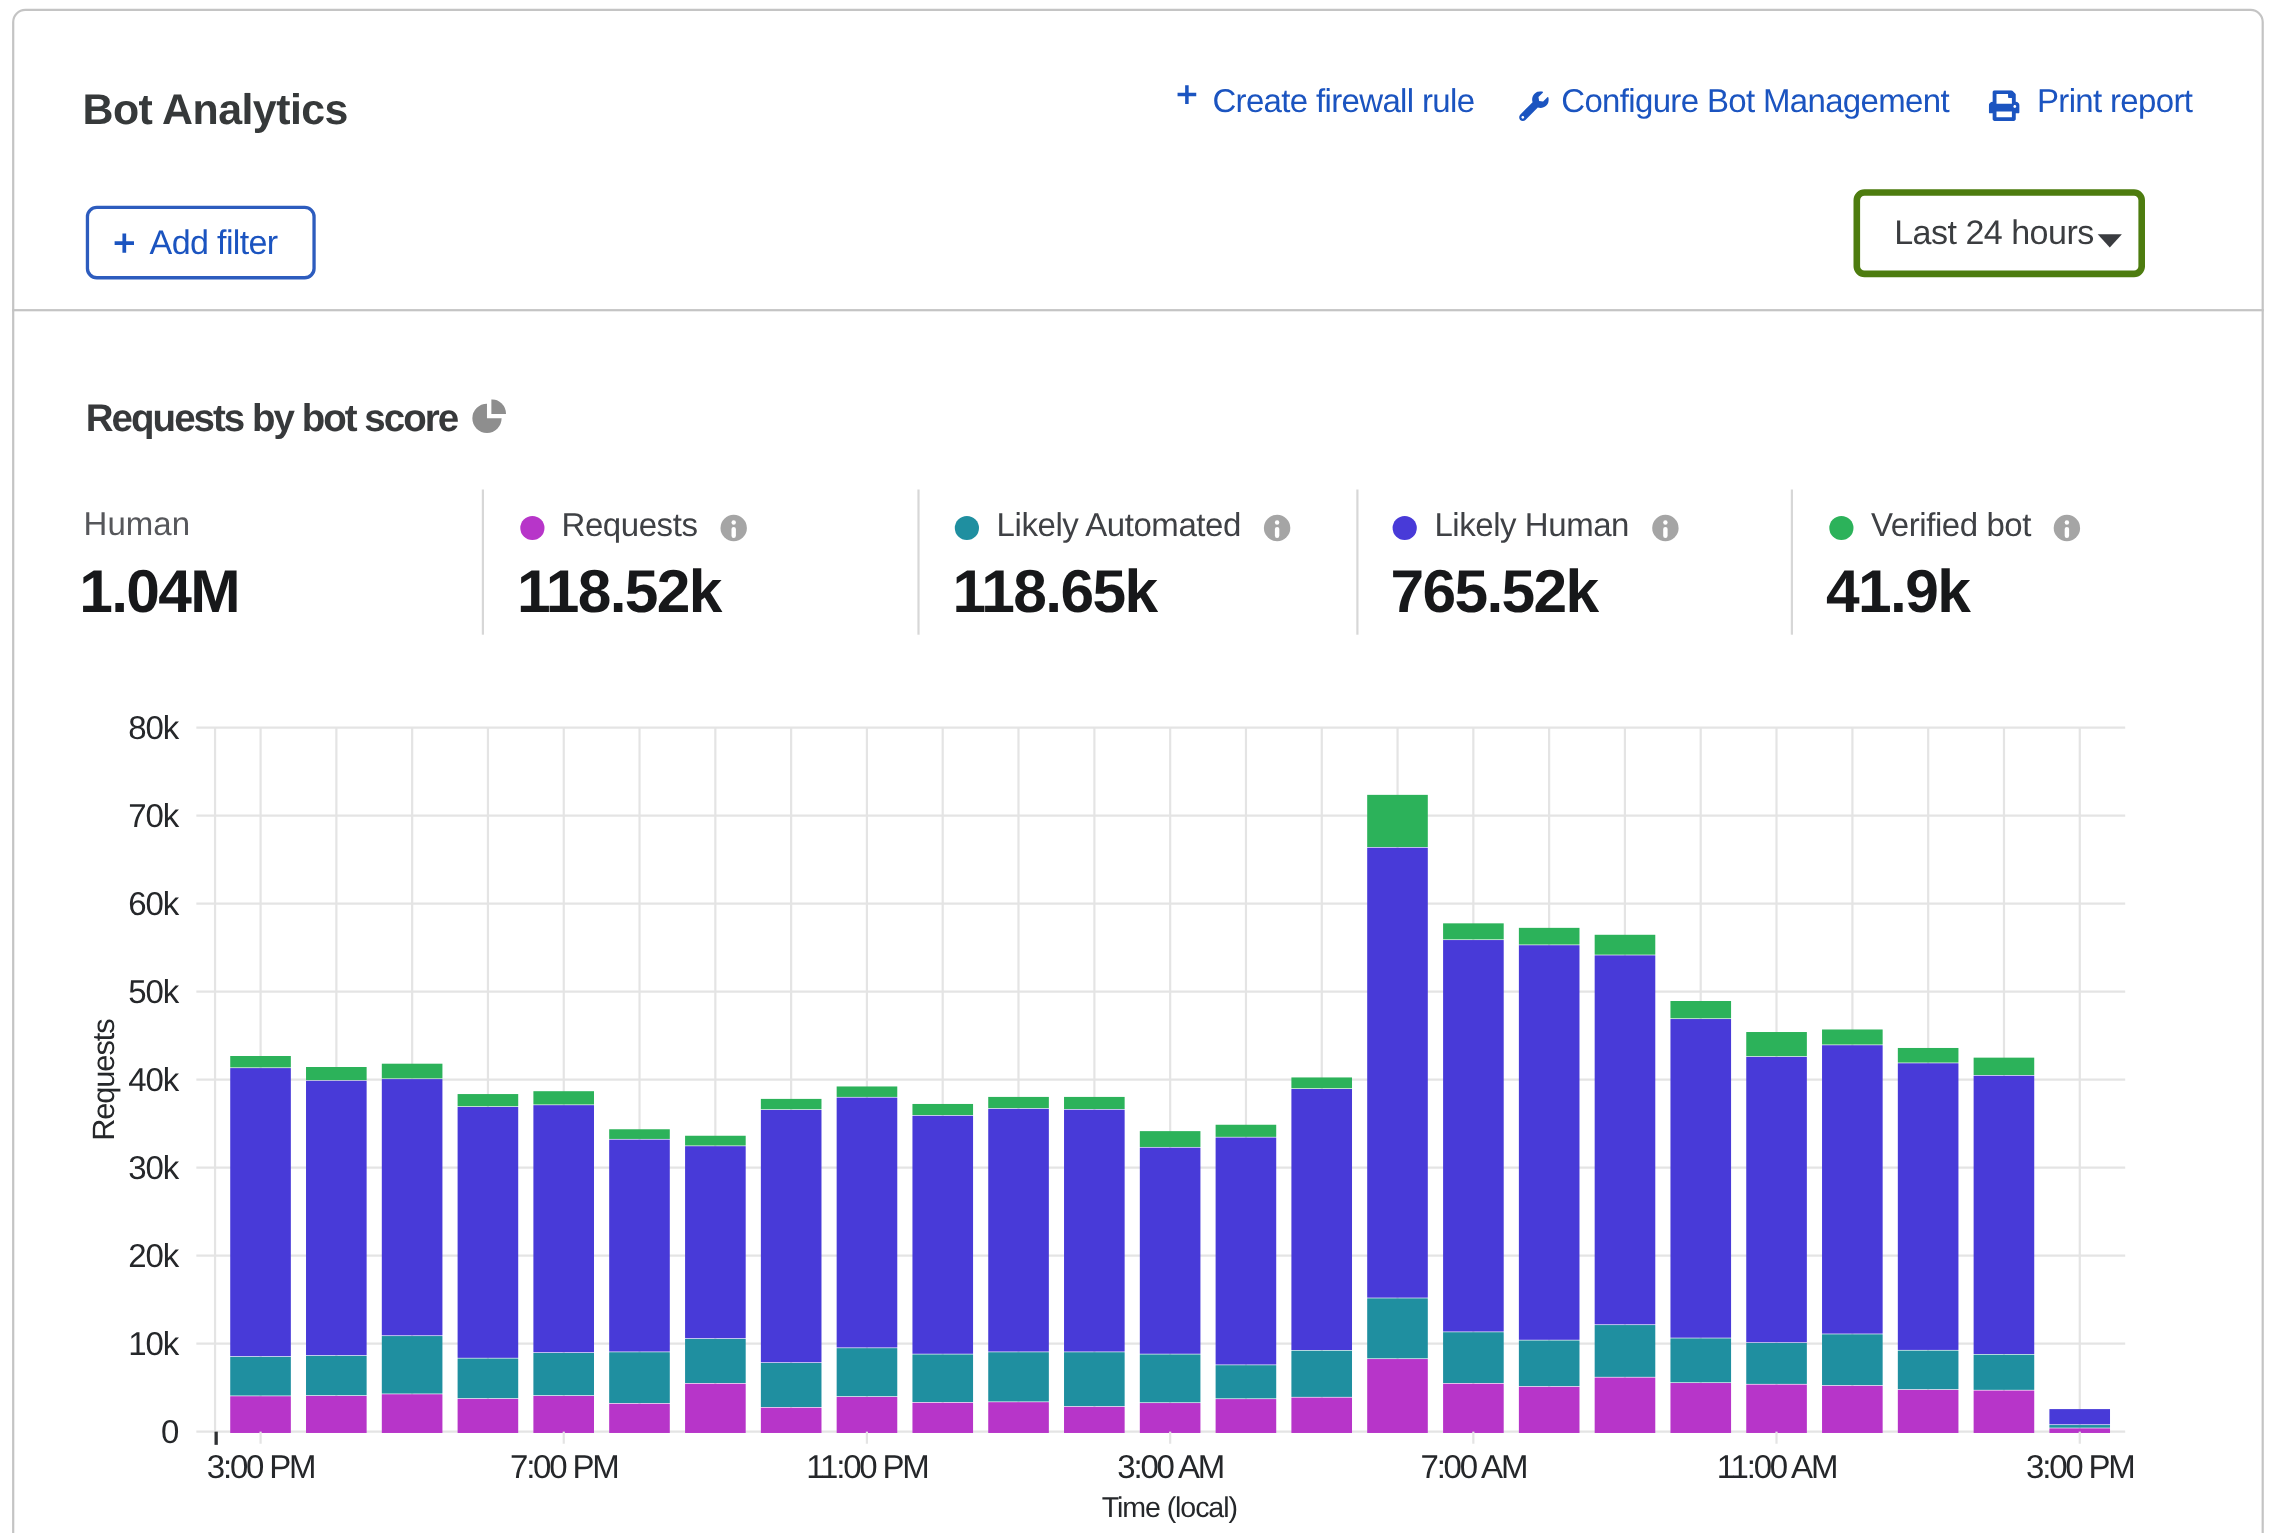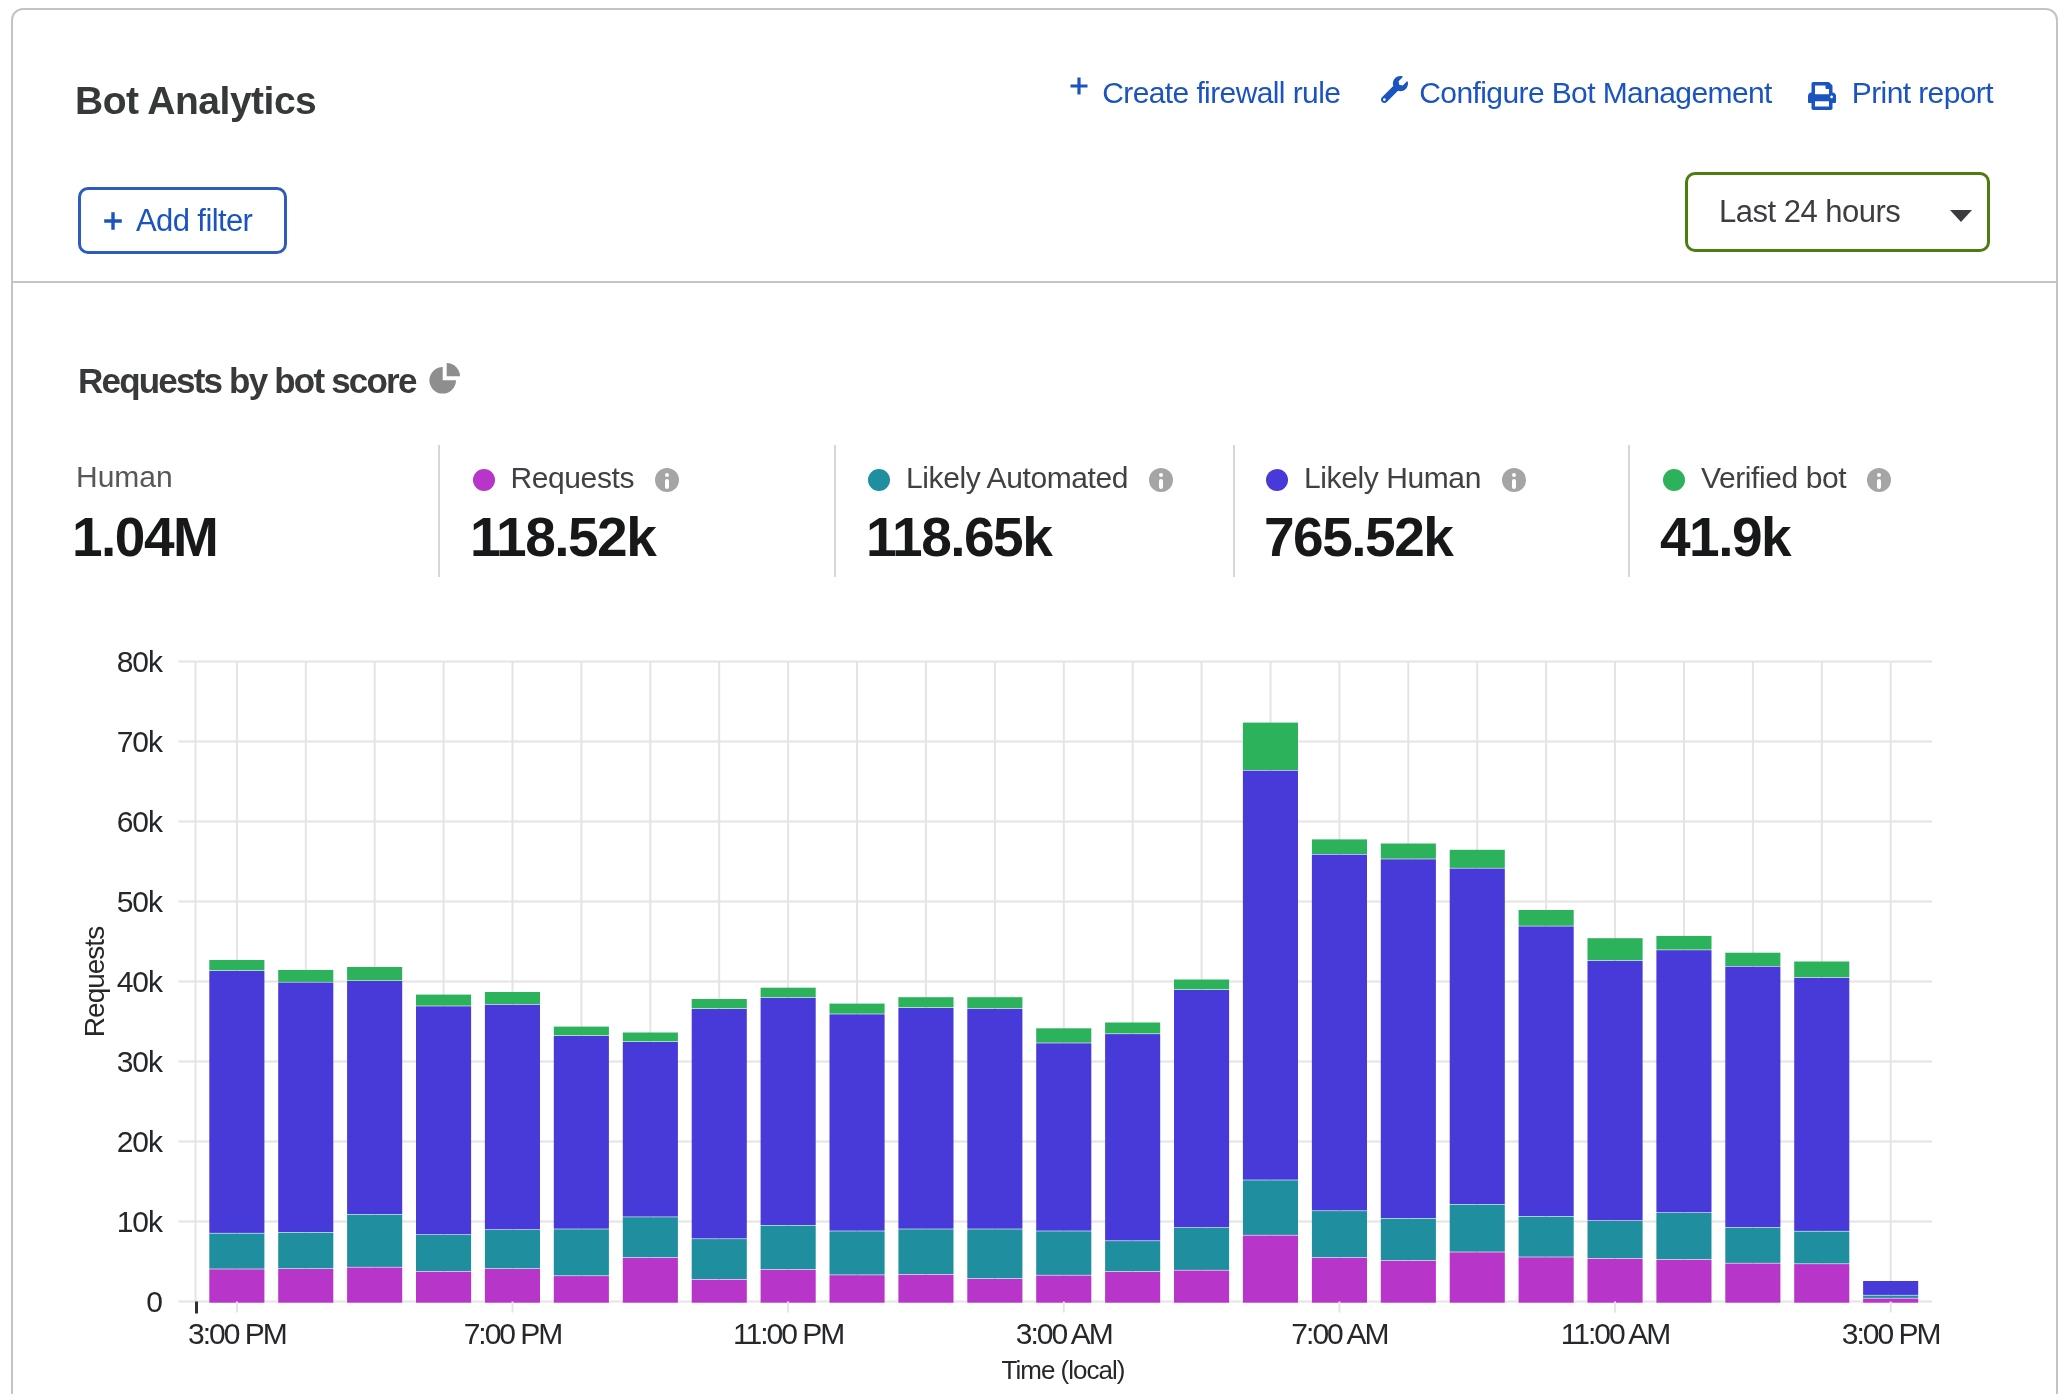--- a/index.html
+++ b/index.html
@@ -9,21 +9,21 @@
 <div style="position:absolute;left:75px;top:79px;font-size:39px;font-weight:700;color:#36393a;letter-spacing:-0.5px">Bot Analytics</div>
 
 <div style="position:absolute;right:77px;top:72px;height:42px;display:flex;align-items:center;color:#1b54c0;font-size:30px;letter-spacing:-0.6px">
   <span style="display:flex;align-items:flex-start;gap:13px">
       <svg width="20" height="20" viewBox="0 0 20 20" style="flex:none">
         <path d="M8.4 1.5h3.2v6.9h6.9v3.2h-6.9v6.9H8.4v-6.9H1.5V8.4h6.9z" fill="#1b54c0"></path>
       </svg>
       <span>Create firewall rule</span>
     </span>
   <span style="width:41px;flex:none"></span>
-  <span style="display:flex;align-items:flex-start;gap:11px">
+  <span style="display:flex;align-items:flex-end;gap:11px">
       <svg width="27" height="27" viewBox="0 0 512 512" style="flex:none">
         <path fill="#1b54c0" d="M507.73 109.1c-2.24-9.03-13.54-12.09-20.12-5.51l-74.36 74.36-67.88-11.31-11.31-67.88 74.36-74.36c6.62-6.62 3.43-17.9-5.66-20.16-47.38-11.74-99.55.91-136.58 37.93-39.64 39.64-50.55 97.1-34.05 147.2L18.74 402.76c-24.99 24.99-24.99 65.51 0 90.5 24.99 24.99 65.51 24.99 90.5 0l213.21-213.21c50.12 16.71 107.47 5.68 147.37-34.22 37.07-37.07 49.7-89.32 37.91-136.73zM64 472c-13.25 0-24-10.75-24-24 0-13.26 10.75-24 24-24s24 10.74 24 24c0 13.25-10.75 24-24 24z"></path>
       </svg>
       <span>Configure Bot Management</span>
     </span>
   <span style="width:36px;flex:none"></span>
   <span style="display:flex;align-items:flex-end;gap:16px">
       <svg width="28" height="28" viewBox="0 0 512 512" style="flex:none">
         <path fill="#1b54c0" d="M448 192V77.25c0-8.49-3.37-16.62-9.37-22.63L393.37 9.37c-6-6-14.14-9.37-22.63-9.37H96C78.33 0 64 14.33 64 32v160c-35.35 0-64 28.65-64 64v112c0 8.84 7.16 16 16 16h48v96c0 17.67 14.33 32 32 32h320c17.67 0 32-14.33 32-32v-96h48c8.84 0 16-7.16 16-16V256c0-35.35-28.65-64-64-64zm-64 256H128v-96h256v96zm0-224H128V64h192v48c0 8.84 7.16 16 16 16h48v96zm48 72c-13.25 0-24-10.75-24-24 0-13.26 10.75-24 24-24s24 10.74 24 24c0 13.25-10.75 24-24 24z"></path>
       </svg>
@@ -31,21 +31,21 @@
     </span>
 </div>
 
 <div style="position:absolute;left:78px;top:187px;width:209px;height:67px;border:3px solid #2d5cbe;border-radius:10px;display:flex;align-items:center;color:#1b54c0">
   <svg width="20" height="20" viewBox="0 0 20 20" style="margin-left:22px;flex:none">
       <path d="M8.3 1.2h3.4v7.1h7.1v3.4h-7.1v7.1H8.3v-7.1H1.2V8.3h7.1z" fill="#1b54c0"></path>
     </svg>
     <span style="font-size:31px;letter-spacing:-0.6px;margin-left:13px">Add filter</span>
 </div>
 
-<div style="position:absolute;left:1685px;top:172px;width:305px;height:80px;border:3px solid #4d7c0f;border-radius:10px;display:flex;align-items:center;color:#3b3d40">
+<div style="position:absolute;left:1685px;top:172px;width:265px;height:80px;border:6px solid #4d7c0f;border-radius:10px;display:flex;align-items:center;color:#3b3d40">
   <span style="font-size:31px;letter-spacing:-0.5px;margin-left:31px">Last 24 hours</span>
   <span style="position:absolute;right:13px;top:33px"><svg width="26" height="16" viewBox="0 0 26 16">
         <path d="M2 2h22L13 14z" fill="#3a3c40"></path>
       </svg></span>
 </div>
 
 <div style="position:absolute;left:11px;top:281px;width:2047px;height:2px;background:#c4c4c4"></div>
 
 <div style="position:absolute;left:78px;top:361px;font-size:35px;font-weight:700;color:#37393b;letter-spacing:-1.8px">Requests by bot score</div>
 <div style="position:absolute;left:428px;top:363px"><svg width="32" height="32" viewBox="0 0 32 32">

